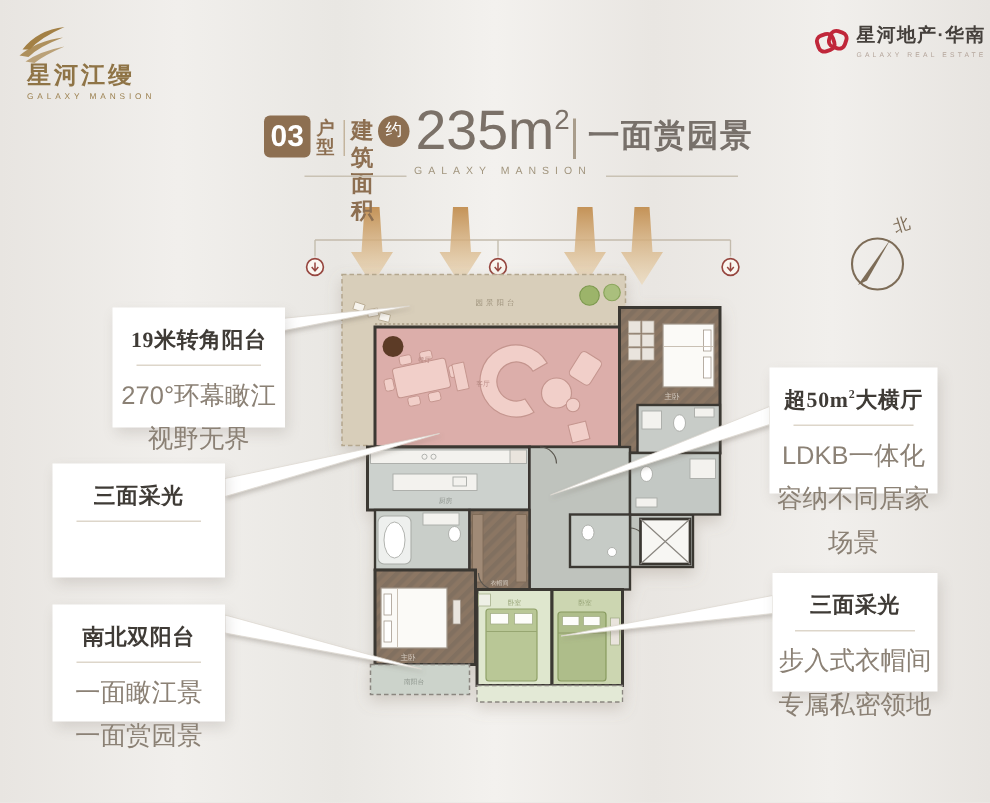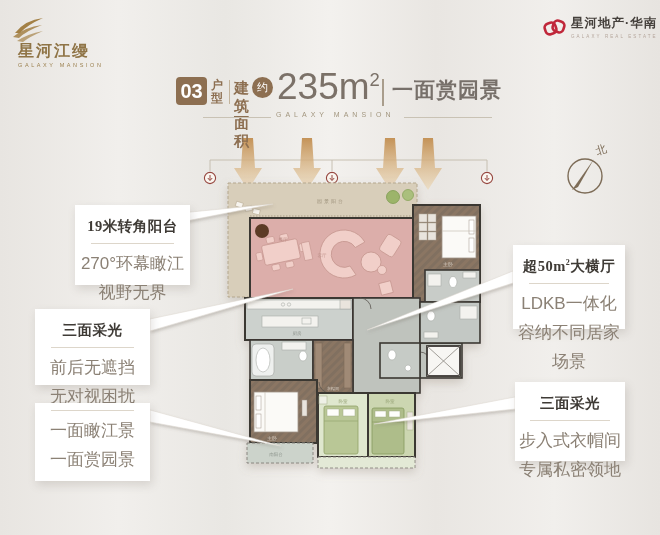--- a/index.html
+++ b/index.html
@@ -323,27 +323,24 @@
     <div class="div"></div>
     <div class="b">
       <div>270°环幕瞰江</div>
       <div>视野无界</div>
     </div>
   </div>
 
   <div class="card card-l2">
     <div class="t">三面采光</div>
     <div class="div"></div>
-    <div class="b">
-      <div>前后无遮挡</div>
-      <div>无对视困扰</div>
-    </div>
   </div>
 
   <div class="card card-l3">
+    <div class="t">南北双阳台</div>
     <div class="div"></div>
     <div class="b">
       <div>一面瞰江景</div>
       <div>一面赏园景</div>
     </div>
   </div>
 
   <div class="card card-r1">
     <div class="t">
       <span>超50m</span><span class="sup">2</span><span>大横厅</span>

